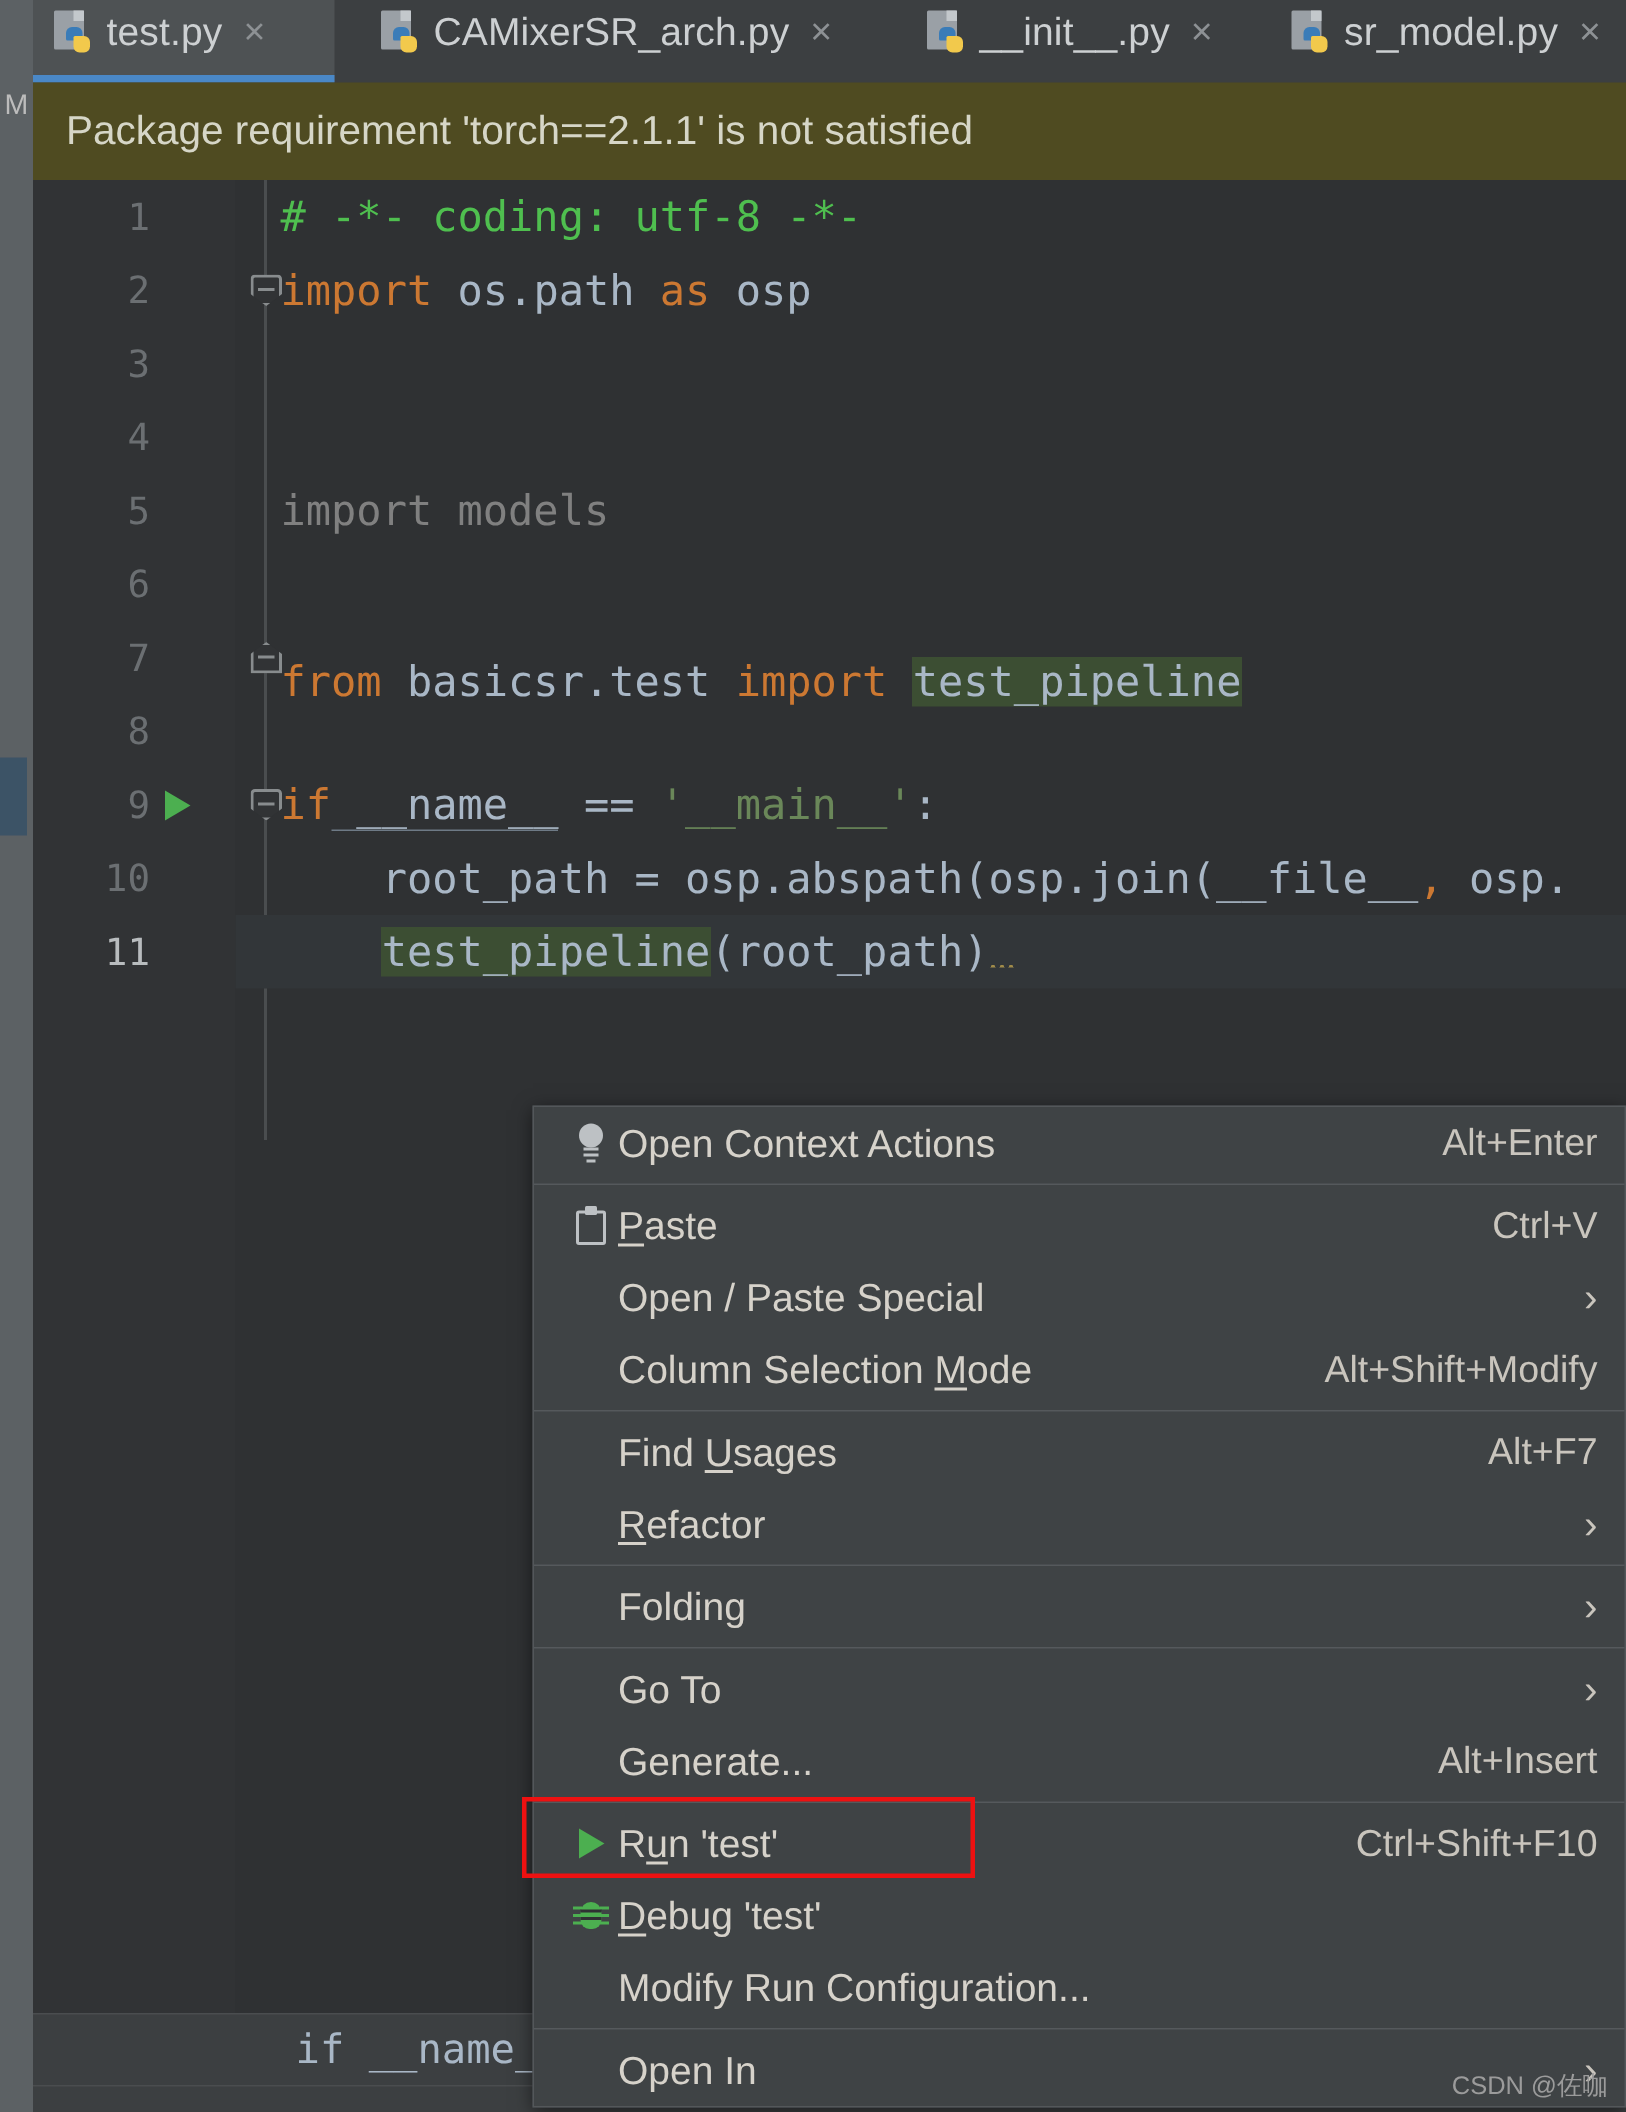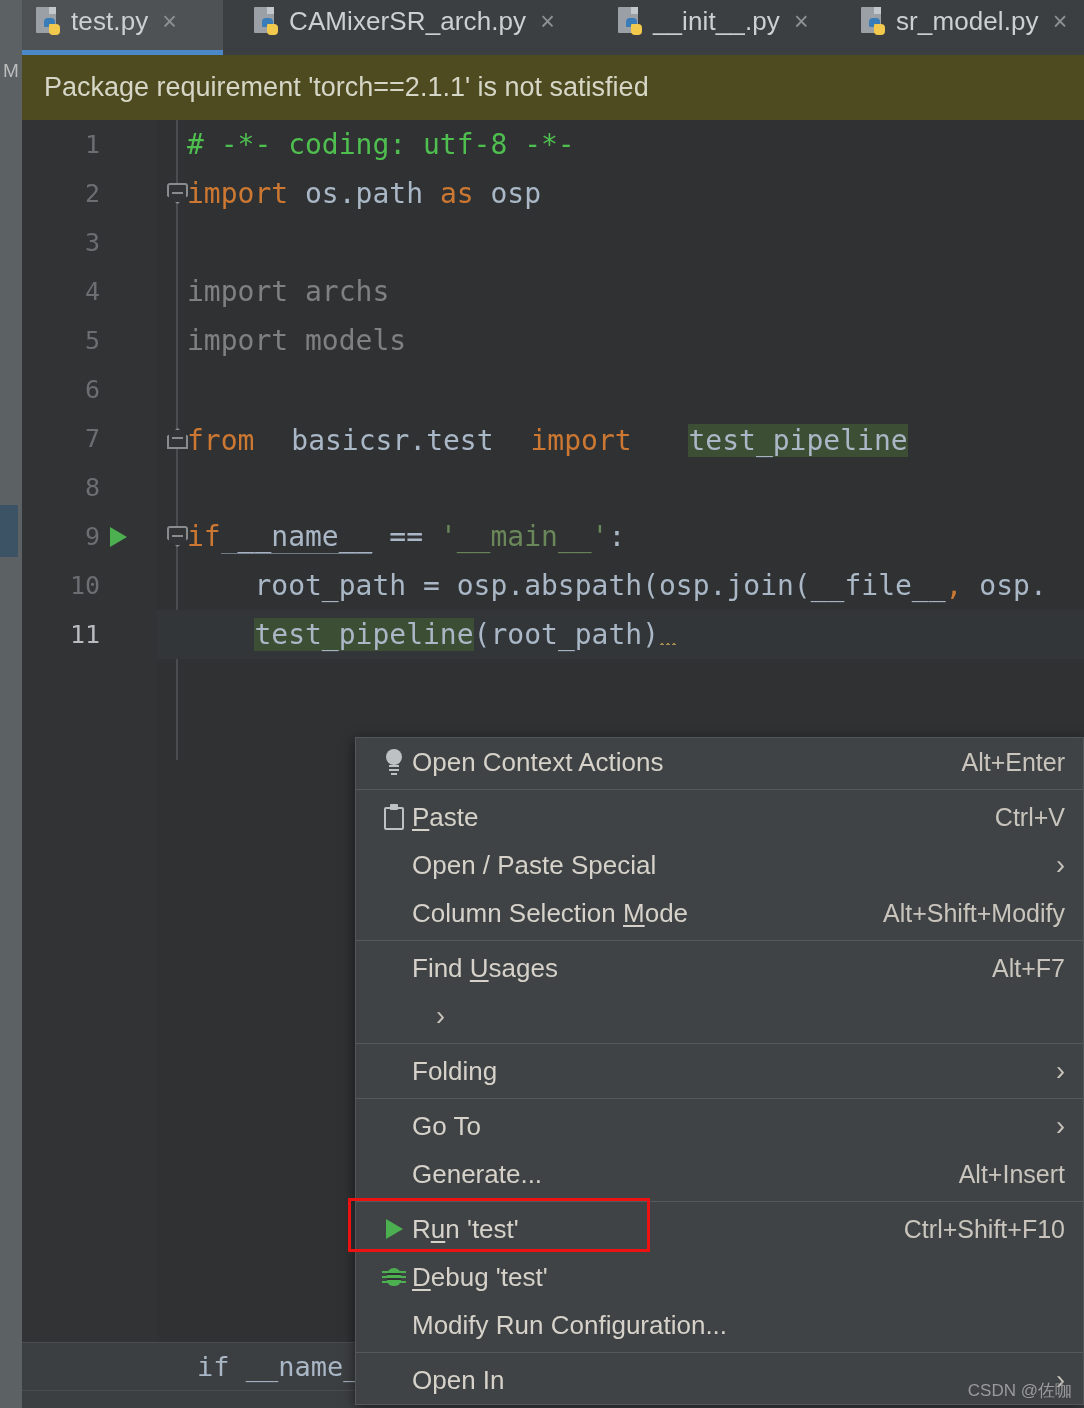--- a/index.html
+++ b/index.html
@@ -346,31 +346,28 @@
       <div class="codeline" style="top:0px;">
         <span class="cm"># -*- coding: utf-8 -*-</span>
       </div>
 
       <div class="codeline" style="top:49px;">
         <span class="k">import</span><span class="id"> os.path </span><span class="k">as</span><span class="id"> osp</span>
       </div>
 
       <div class="codeline" style="top:98px;"></div>
 
-      <div class="codeline" style="top:147px;">
-        <span class="dim">import archs</span>
-      </div>
 
       <div class="codeline" style="top:196px;">
         <span class="dim">import models</span>
       </div>
 
       <div class="codeline" style="top:245px;"></div>
 
-      <div class="codeline" style="top:296px;gap:20px;">
+      <div class="codeline" style="top:310px;">
         <span class="k">from</span><span class="id"> basicsr.test </span><span class="k">import</span><span class="id"> </span><span class="id hl">test_pipeline</span>
       </div>
 
       <div class="codeline" style="top:343px;"></div>
 
       <div class="codeline" style="top:392px;">
         <span class="k">if</span><span class="id underline-ident"> __name__</span><span class="id"> == </span><span class="s">'__main__'</span><span class="id">:</span>
       </div>
 
       <div class="codeline" style="top:441px;">
@@ -432,20 +429,21 @@
     <div class="sep"></div>
 
     <div class="mi">
       <span class="mi-ico"></span>
       <span class="mi-label">Find <u>U</u>sages</span>
       <span class="mi-key">Alt+F7</span>
     </div>
 
     <div class="mi">
       <span class="mi-ico"></span>
+      <span class="mi-label"><u>R</u>efactor</span>
       <span class="mi-arrow">›</span>
     </div>
 
     <div class="sep"></div>
 
     <div class="mi">
       <span class="mi-ico"></span>
       <span class="mi-label">Folding</span>
       <span class="mi-arrow">›</span>
     </div>

